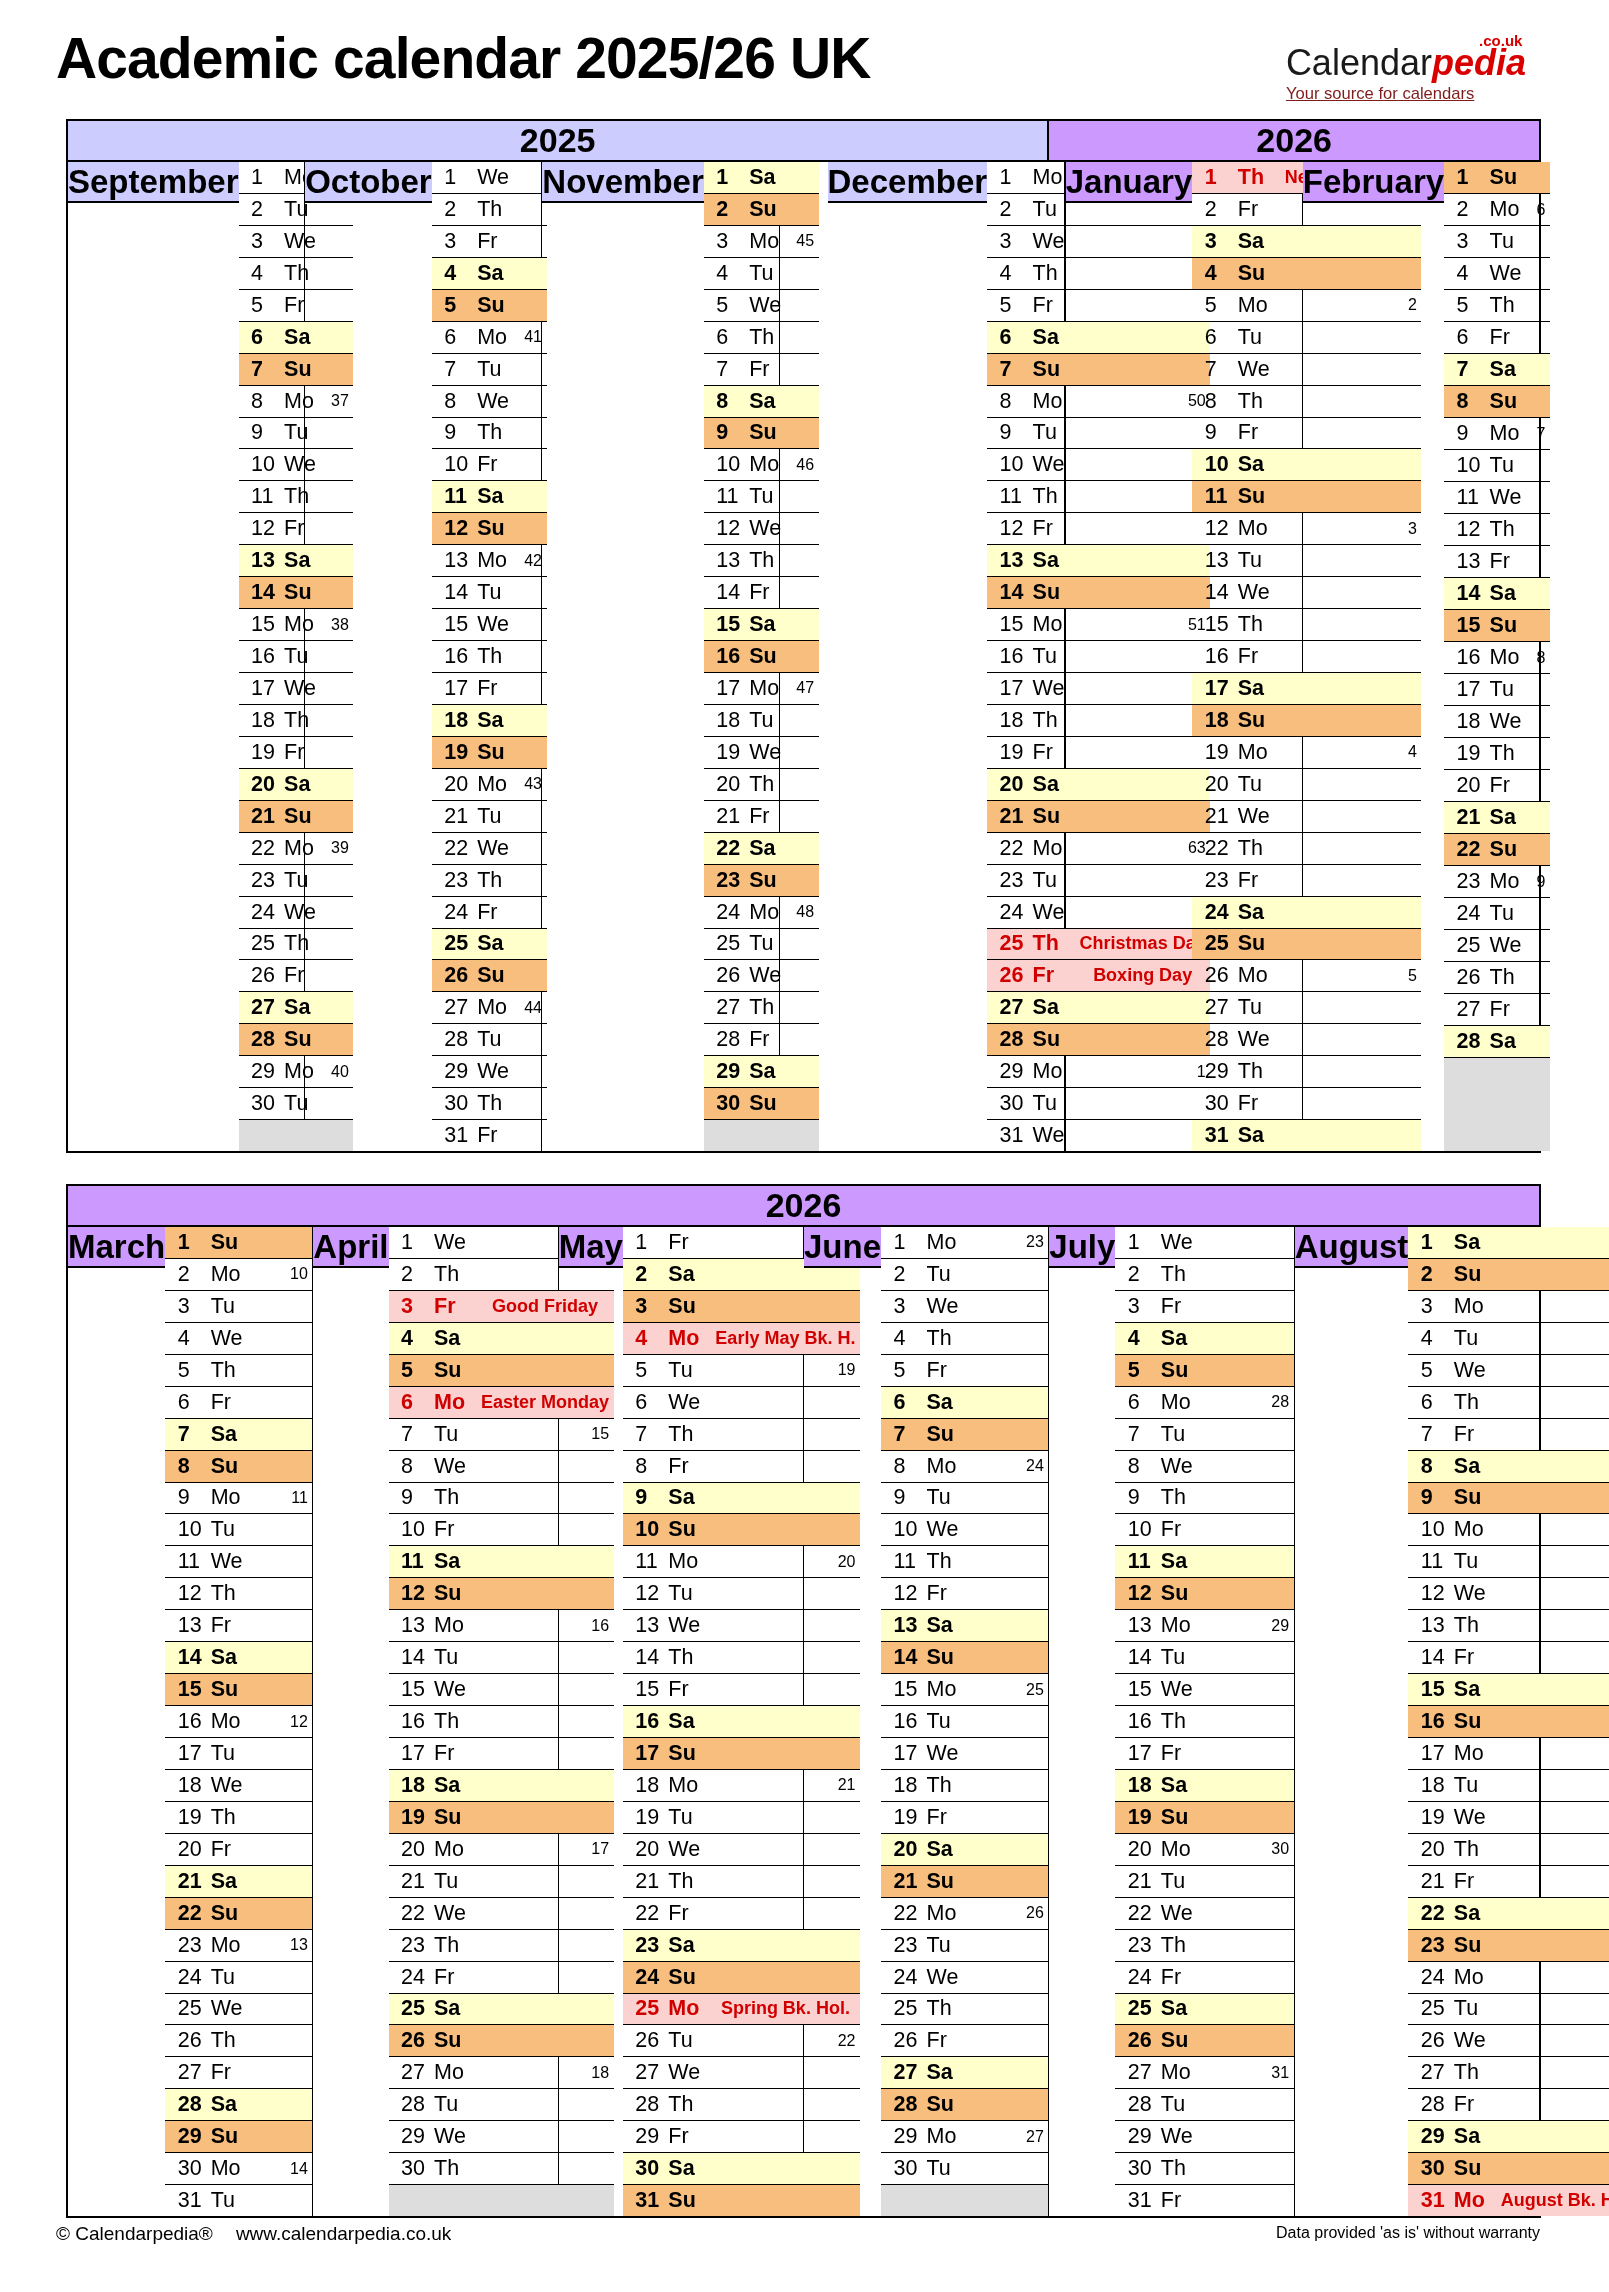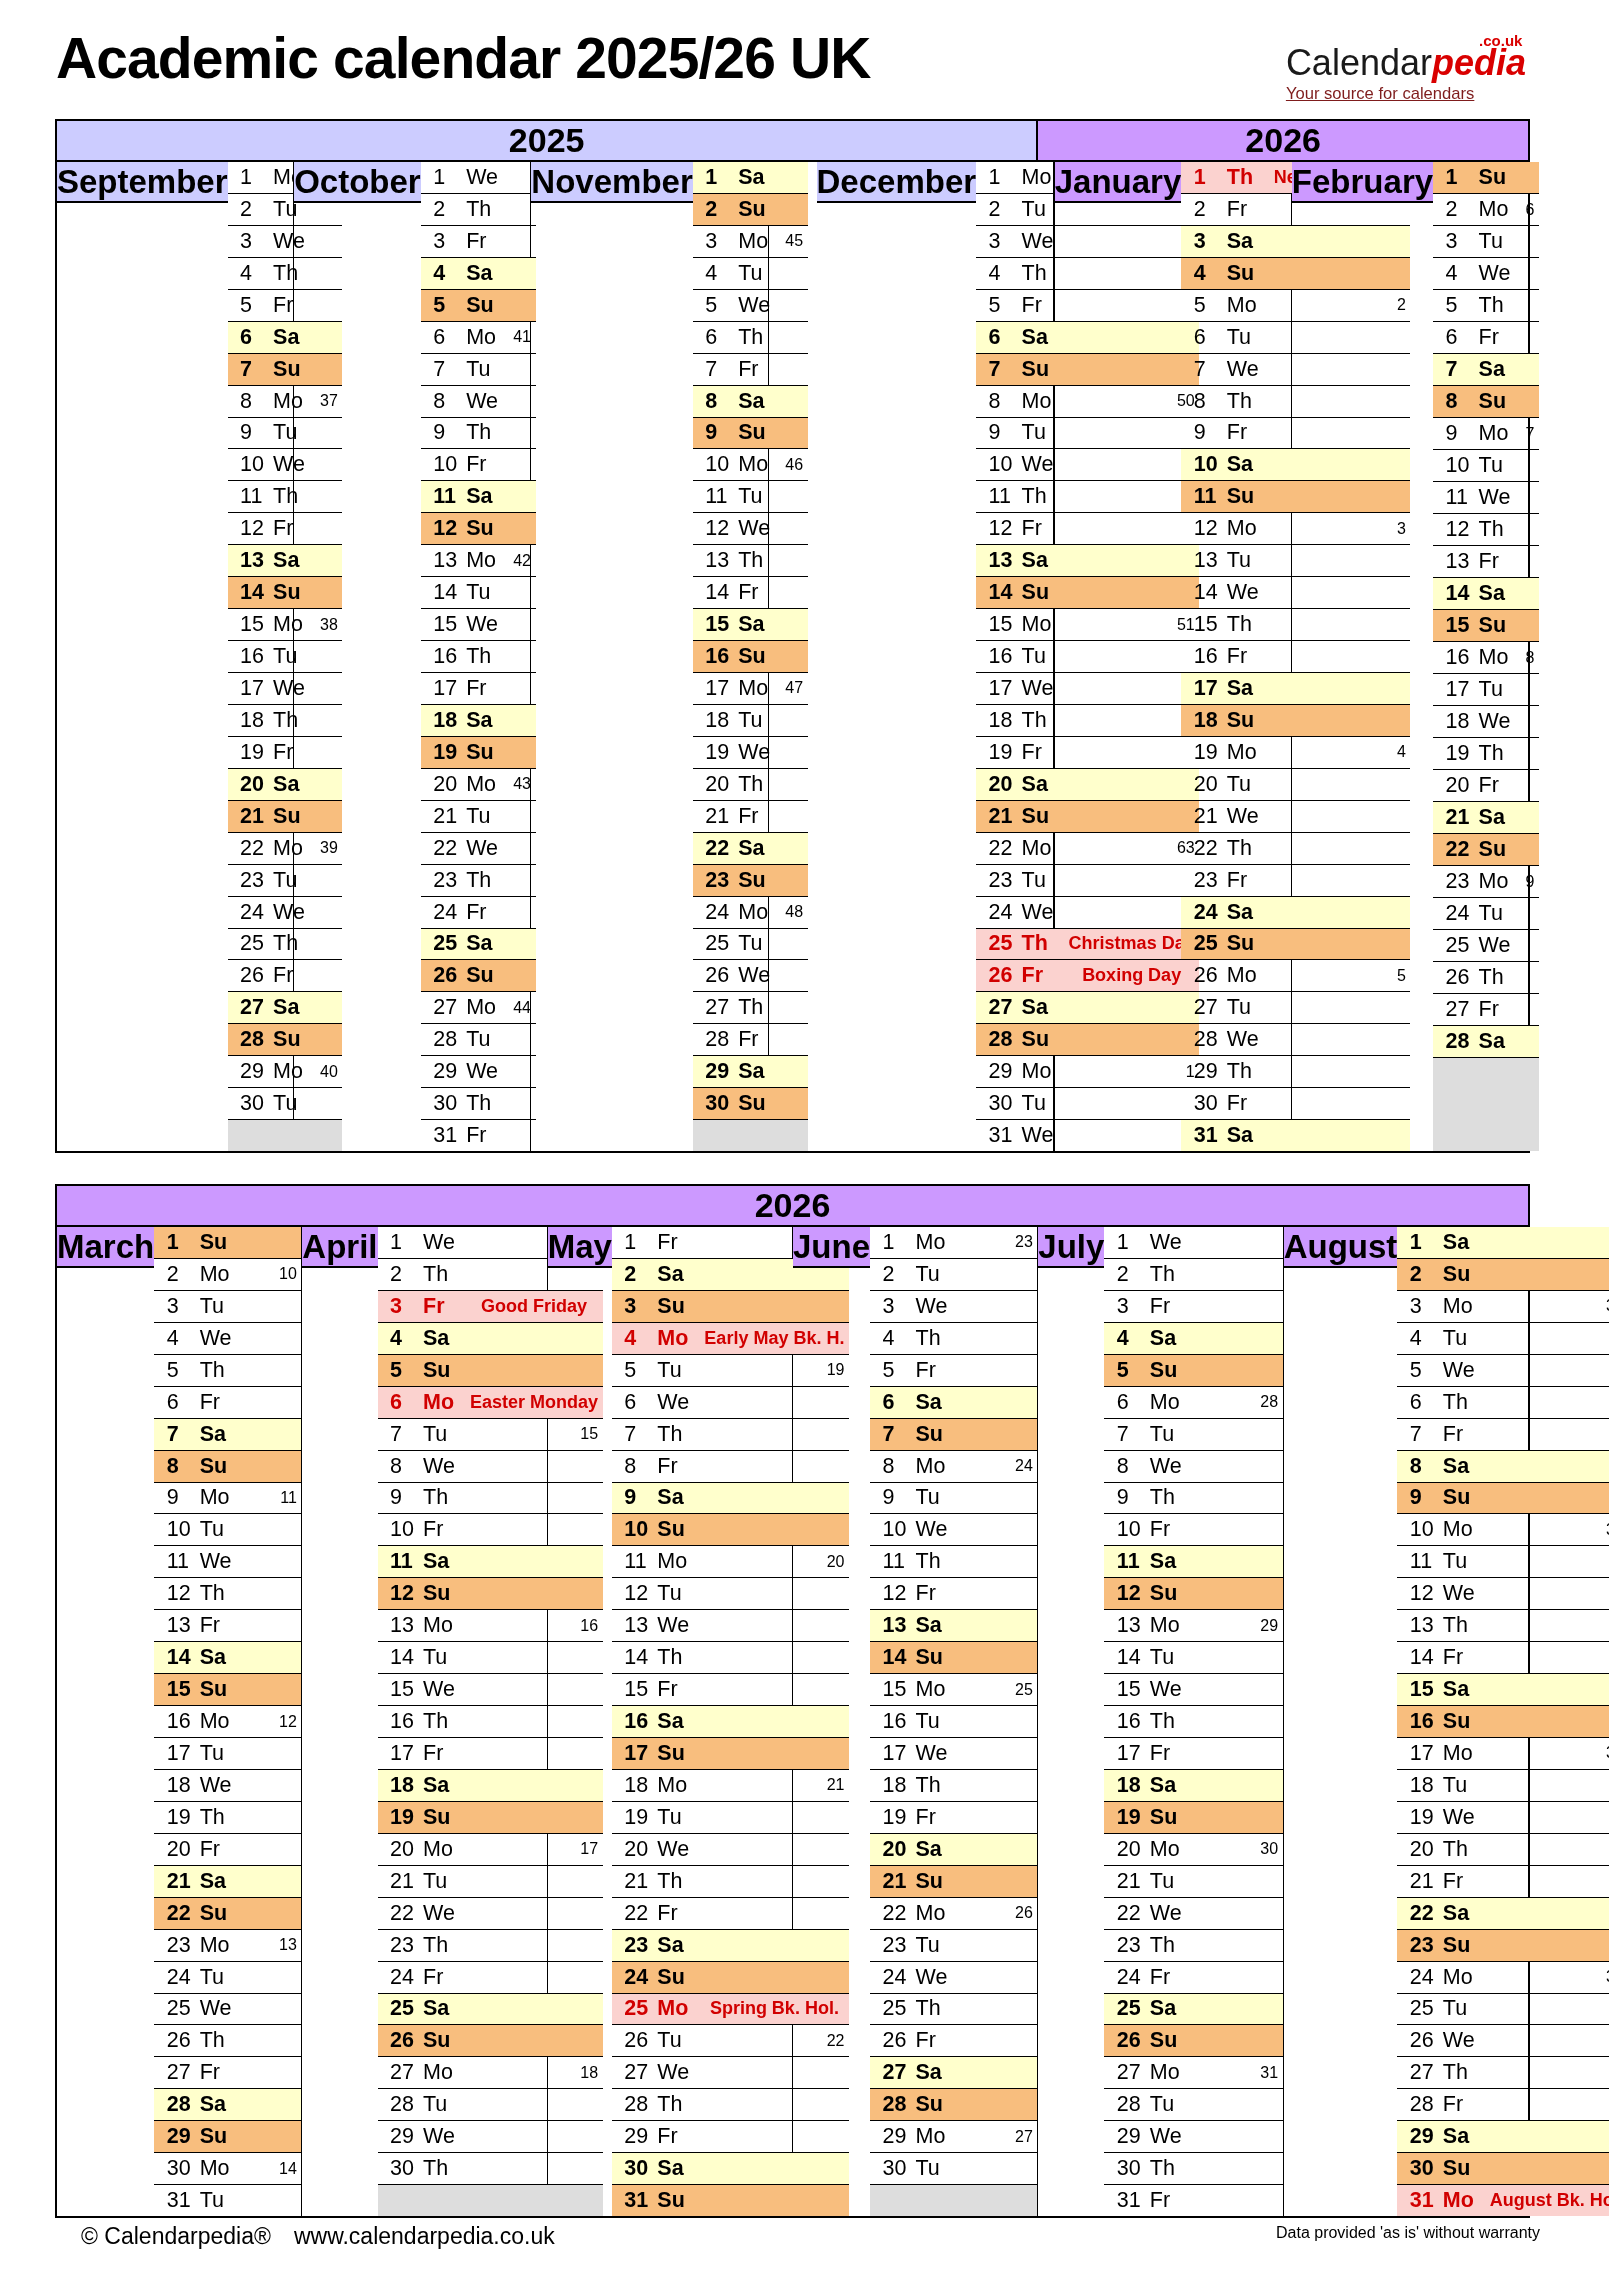--- a/index.html
+++ b/index.html
@@ -9,21 +9,21 @@
   
   .title{position:absolute;left:56px;top:25px;margin:0;font-size:57px;font-weight:bold;letter-spacing:-0.9px;white-space:nowrap;}
   .logo{position:absolute;top:45px;right:83px;line-height:1;}
   .logo-main{position:relative;font-size:36px;white-space:nowrap;color:#1a1a1a;}
   .lg-pedia-wrap{position:relative;display:inline-block;}
   .lg-pedia{font-weight:bold;font-style:italic;color:var(--logo-red);}
   .lg-couk{position:absolute;top:-12.5px;right:3.6px;font-size:15px;font-weight:bold;font-style:normal;color:var(--logo-red);}
   .lg-tag{font-size:16.6px;color:#7f1d1d;margin-top:4.5px;text-decoration:underline;}
 
   
-  .cal-table{position:absolute;left:55px;width:1475px;border:2.7px solid #000;box-sizing:border-box;display:flex;flex-direction:column;background:#fff;}
+  .cal-table{position:absolute;left:66px;width:1475px;border:2.7px solid #000;box-sizing:border-box;display:flex;flex-direction:column;background:#fff;}
   #table-top{top:119px;height:1034px;}
   #table-bottom{top:1184px;height:1034px;}
   .year-row{display:flex;height:39px;border-bottom:2.7px solid #000;flex:none;}
   .year-cell{display:flex;align-items:center;justify-content:center;font-weight:bold;font-size:34px;}
   .year-cell + .year-cell{border-left:2.7px solid #000;}
   .months{flex:1;display:flex;min-height:0;}
   .month-col{flex:1;display:flex;flex-direction:row;border-right:1.8px solid #000;min-width:0;}
   .month-col:last-child{border-right:none;}
   .month-col.section-end{border-right:2.7px solid #000;padding-left:48px;}
   .month-header{height:39px;flex:none;display:flex;align-items:center;justify-content:center;font-weight:bold;font-size:33px;border-bottom:2.7px solid #000;}
@@ -37,21 +37,21 @@
   .d-hol{flex:1;text-align:center;font-size:18px;font-weight:bold;white-space:nowrap;overflow:hidden;}
   .d-wk{margin-left:auto;font-size:16px;flex:none;}
   .sat{background:var(--saturday);}
   .sun{background:var(--sunday);}
   .sat .d-num,.sat .d-wd,.sun .d-num,.sun .d-wd{font-weight:bold;}
   .hol{background:var(--holiday-bg);color:var(--holiday-text);}
   .hol .d-num,.hol .d-wd{font-weight:bold;}
   .filler{background:var(--filler);}
 
   
-  .footer-left{position:absolute;left:56px;top:2223px;font-size:23px;margin-left:25px;}
+  .footer-left{position:absolute;left:56px;top:2223px;font-size:19px;}
   .footer-left .f-url{margin-left:23px;}
   .footer-right{position:absolute;right:69px;top:2224px;font-size:16px;}
 </style>
 </head>
 <body>
 
 <div class="page">
 
   <h1 class="title">Academic calendar 2025/26 UK</h1>
 

